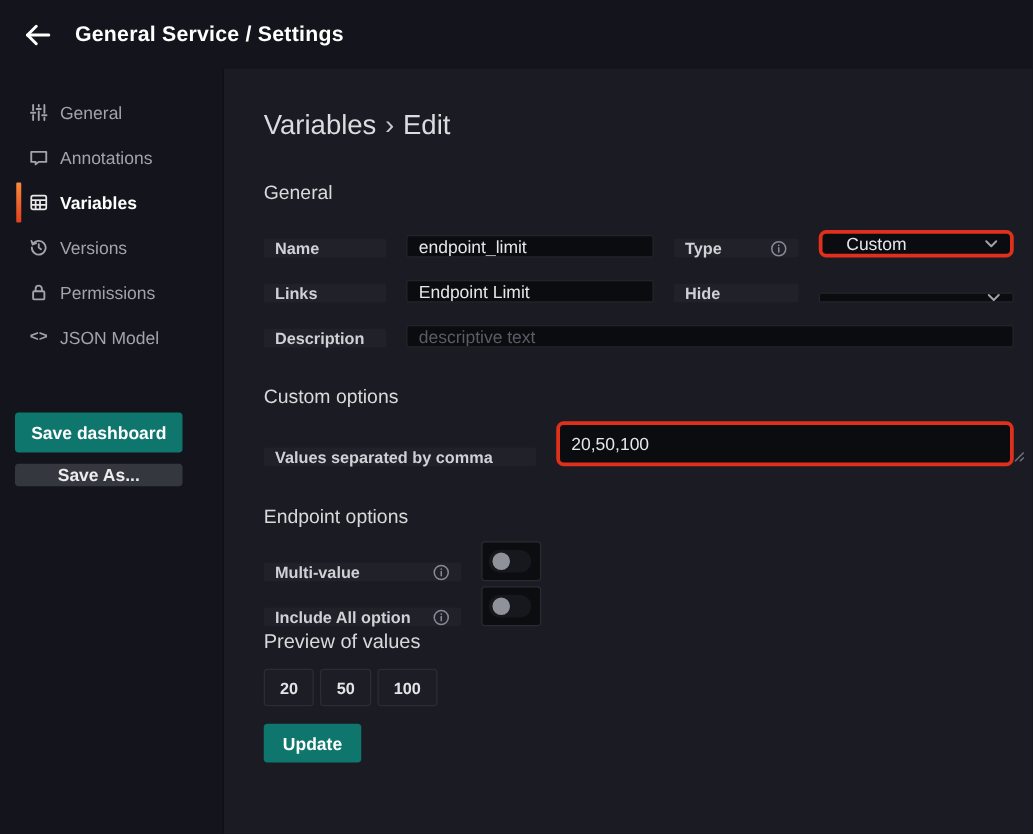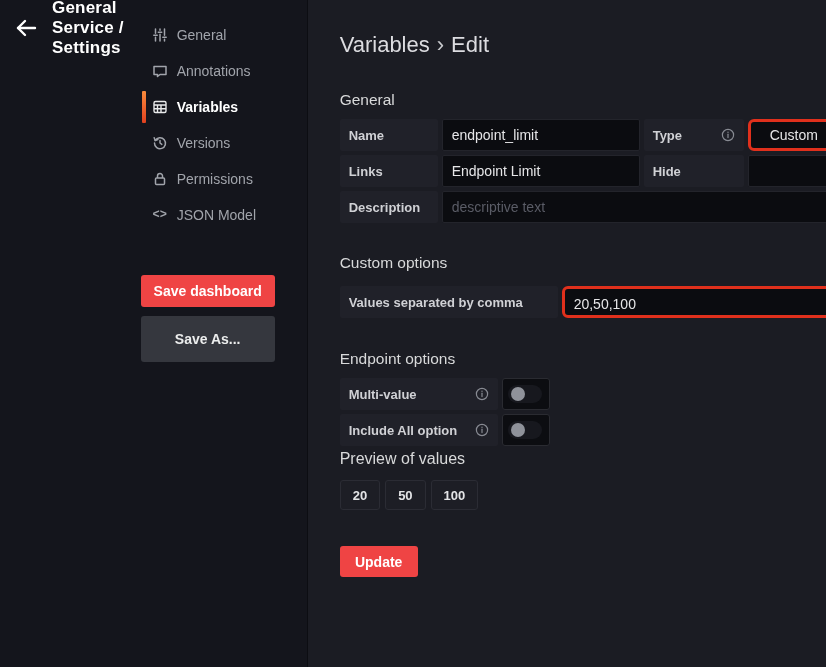--- a/index.html
+++ b/index.html
@@ -3,21 +3,21 @@
 <meta charset="utf-8">
 <style>
   * { margin:0; padding:0; box-sizing:border-box; }
   html,body { width:826px; height:667px; overflow:hidden; }
   body {
     font-family:"Liberation Sans", sans-serif;
     background:#14151c;
     color:#d8d9da;
     -webkit-font-smoothing:antialiased;
   }
-  .app { width:826px; height:667px; display:flex; }
+  .app { width:826px; height:667px; display:flex; flex-direction:column; }
 
   
   .hdr { height:55px; display:flex; align-items:center; padding-left:14px; background:#14151c; flex:0 0 55px; }
   .back-btn { width:32px; height:32px; background:none; border:none; cursor:pointer;
               display:flex; align-items:center; justify-content:center; color:#ffffff; }
   .hdr-title { font-size:17px; font-weight:600; color:#ffffff; margin-left:14px; letter-spacing:.2px; }
 
   
   .bodywrap { flex:1; display:flex; min-height:0; }
 
@@ -27,36 +27,36 @@
               padding-left:23px; font-size:14px; color:#a1a4ab; cursor:pointer; }
   .nav-item svg { flex:0 0 16px; stroke:#a1a4ab; }
   .nav-item.active { color:#ffffff; font-weight:700; }
   .nav-item.active svg { stroke:#e8e9ea; }
   .active-bar { position:absolute; left:13px; top:2px; width:4px; height:32px; border-radius:1px;
                 background:linear-gradient(180deg,#fa8b3c 0%,#e0401f 100%); }
   .code-glyph { font-family:"Liberation Mono", monospace; font-size:12px; font-weight:700; width:16px; text-align:center; }
 
   .side-btns { margin-top:42px; padding-left:12px; display:flex; flex-direction:column; gap:9px; }
   .btn { border:none; cursor:pointer; border-radius:3px; font-family:"Liberation Sans", sans-serif; }
-  .btn-primary { background:#ef4444; color:#ffffff; font-size:14px; font-weight:700; }
+  .btn-primary { background:#0f766e; color:#ffffff; font-size:14px; font-weight:700; }
   .btn-save { width:134px; height:32px; }
-  .btn-secondary { width:134px; height:46px; background:#35373e; color:#eceded; font-size:14px; font-weight:700; }
+  .btn-secondary { width:134px; height:18px; background:#35373e; color:#eceded; font-size:14px; font-weight:700; }
 
   
   .main { flex:1; background:#1b1c23; border-left:1px solid #0c0d12; padding:32px 0 0 32px; overflow:hidden; }
   .crumb { font-size:22px; font-weight:500; color:#dcdce0; }
   .crumb .sep { color:#c7c8cc; padding:0 7px; }
   .sec-h { font-size:15.5px; font-weight:500; color:#d8d9da; }
   .sec-general { margin-top:33px; }
   .sec-custom  { margin-top:31px; }
   .sec-select  { margin-top:32px; }
   .sec-preview { font-size:16px; }
 
   .form { margin-top:10px; width:600px; }
-  .frow { display:flex; gap:4px; margin-bottom:4px; height:32px; }
+  .frow { display:flex; gap:16px; margin-bottom:4px; height:32px;align-items:flex-end; }
   .flabel { background:#202129; color:#d0d1d5; font-size:13px; font-weight:600;
             display:flex; align-items:center; padding:0 9px; border-radius:2px; flex:0 0 auto; }
   .flabel.spread { justify-content:space-between; }
   .w98  { width:98px; }  .w100 { width:100px; } .w158 { width:158px; } .w218 { width:218px; }
   .txt { background:#0b0c10; border:1px solid #23242b; border-radius:2px; color:#e6e6e8;
          font-size:14px; font-family:"Liberation Sans", sans-serif; padding:0 9px; outline:none; }
   .w198 { width:198px; } .grow { flex:1; }
   .txt::placeholder { color:#5a5c66; }
 
   .dropdown { width:196px; background:#0b0c10; border:1px solid #23242b; border-radius:2px;
@@ -76,21 +76,21 @@
             position:relative; cursor:pointer; flex:0 0 auto; }
   .knob { position:absolute; left:8px; top:50%; transform:translateY(-50%);
           width:14px; height:14px; border-radius:50%; background:#8f929a; }
   .track { position:absolute; left:5px; top:50%; transform:translateY(-50%);
            width:34px; height:18px; border-radius:9px; background:#17181e; }
 
   .chips { margin-top:12px; display:flex; gap:5px; }
   .chip { height:30px; padding:0 12px; background:#1d1e25; border:1px solid #2b2c34; border-radius:3px;
           display:flex; align-items:center; font-size:13px; font-weight:700; color:#e3e4e6; }
 
-  .btn-update { margin-top:36px; width:78px; height:31px; font-size:14px; font-weight:700; }
+  .btn-update { margin-top:14px; width:78px; height:31px; font-size:14px; font-weight:700; }
 </style>
 </head>
 <body>
 
 <div class="app">
 
   <header class="hdr">
     <button class="back-btn">
       <span style="display:flex">
         <svg width="24" height="24" viewBox="0 0 24 24" fill="none" stroke="currentColor" stroke-width="2.4" stroke-linecap="round" stroke-linejoin="round">

